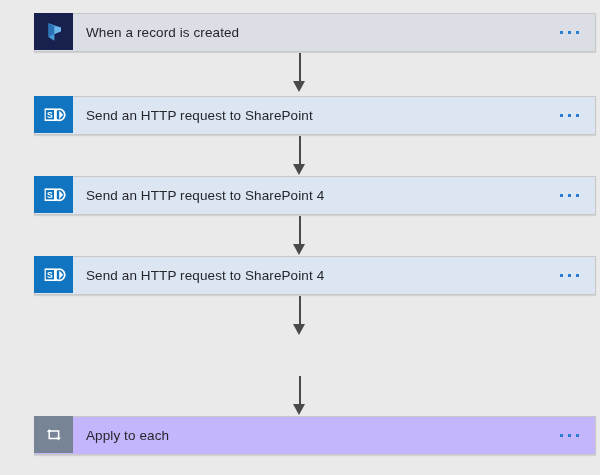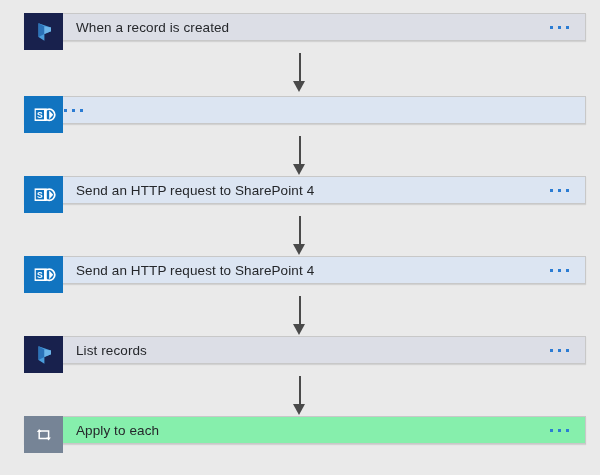--- a/index.html
+++ b/index.html
@@ -15,32 +15,32 @@
   }
   #flow-canvas {
     position: relative;
     width: 600px;
     height: 475px;
   }
 
   
   .flow-card {
     position: absolute;
-    left: 24px;
+    left: 34px;
     width: 562px;
-    height: 28px;
+    height: 39px;
     display: flex;
     align-items: stretch;
     box-sizing: border-box;
     border: 1px solid #c8c8c8;
     box-shadow: 0 1px 1px rgba(0,0,0,0.10);
   }
   .flow-card.theme-dynamics { background: #dcdee6; }
   .flow-card.theme-sharepoint { background: #dce5f2; }
-  .flow-card.theme-loop { background: #86efac; }
+  .flow-card.theme-loop { background: #c4b5fd; }
 
   
   .card-icon {
     width: 39px;
     min-width: 39px;
     height: 37px;
     display: flex;
     align-items: center;
     justify-content: center;
     margin: 0;
@@ -135,20 +135,21 @@
     <div class="flow-card theme-sharepoint" style="top: 96px;">
       <div class="card-icon bg-sharepoint">
         <svg width="24" height="22" viewBox="0 0 24 22">
           <circle cx="17.2" cy="10.8" r="5.6" fill="none" stroke="#ffffff" stroke-width="1.7"></circle>
           <polygon points="17.2,6.4 21.2,10.8 17.2,15.2" fill="#ffffff"></polygon>
           <rect x="2.6" y="4.4" width="12.2" height="12.6" fill="#ffffff"></rect>
           <rect x="3.8" y="6.0" width="8.2" height="9.4" fill="#1174c0"></rect>
           <text x="7.9" y="13.6" font-family="Liberation Sans, sans-serif" font-size="8.6" font-weight="bold" fill="#ffffff" text-anchor="middle">S</text>
         </svg>
       </div>
+      <div class="card-title">Send an HTTP request to SharePoint</div>
       <div class="card-menu" title="More commands">
         <span class="dot"></span>
         <span class="dot"></span>
         <span class="dot"></span>
       </div>
     </div>
     <div class="connector" style="top: 136px;">
       <div class="stem"></div>
       <div class="head"></div>
     </div>
@@ -187,35 +188,20 @@
       <div class="card-menu" title="More commands">
         <span class="dot"></span>
         <span class="dot"></span>
         <span class="dot"></span>
       </div>
     </div>
     <div class="connector" style="top: 296px;">
       <div class="stem"></div>
       <div class="head"></div>
     </div>
-    <div class="flow-card theme-dynamics" style="top: 336px;">
-      <div class="card-icon bg-dynamics">
-        <svg width="22" height="22" viewBox="0 0 22 22">
-          <polygon points="5.5,2.2 18.0,6.4 18.0,10.2 11.4,13.0 11.4,19.8 5.5,16.0" fill="#4a9ddc"></polygon>
-          <polygon points="5.5,2.2 11.4,5.4 11.4,13.0 5.5,16.0" fill="#2b72b8"></polygon>
-          <polygon points="11.4,5.4 18.0,6.4 18.0,10.2 11.4,13.0" fill="#6cb4e8"></polygon>
-        </svg>
-      </div>
-      <div class="card-title">List records</div>
-      <div class="card-menu" title="More commands">
-        <span class="dot"></span>
-        <span class="dot"></span>
-        <span class="dot"></span>
-      </div>
-    </div>
     <div class="connector" style="top: 376px;">
       <div class="stem"></div>
       <div class="head"></div>
     </div>
     <div class="flow-card theme-loop" style="top: 416px;">
       <div class="card-icon bg-loop">
         <svg width="22" height="22" viewBox="0 0 22 22">
           <path d="M6.2 7.0 H15.6 V14.4" fill="none" stroke="#ffffff" stroke-width="1.5"></path>
           <path d="M15.6 14.4 H6.2 V7.6" fill="none" stroke="#ffffff" stroke-width="1.5"></path>
           <polygon points="6.2,5.0 8.5,8.0 3.9,8.0" fill="#ffffff"></polygon>

